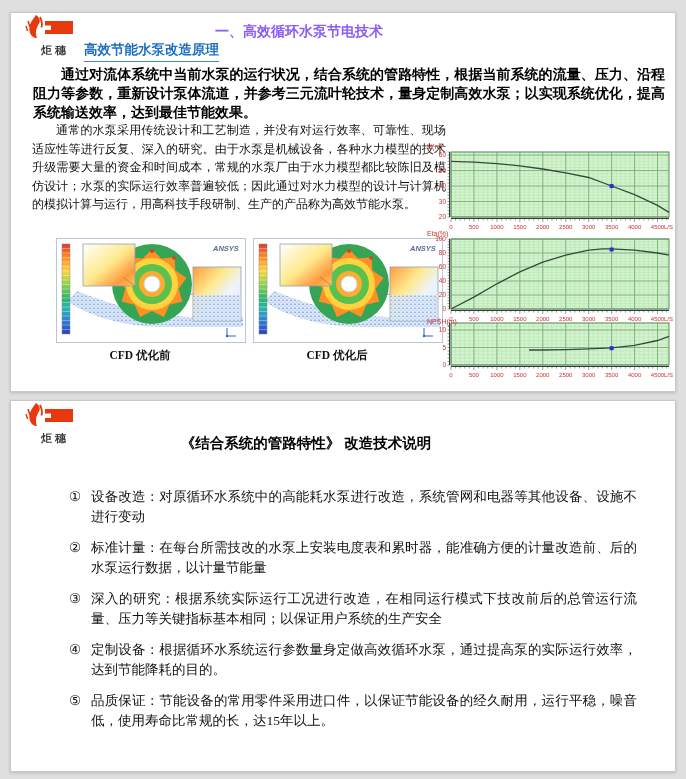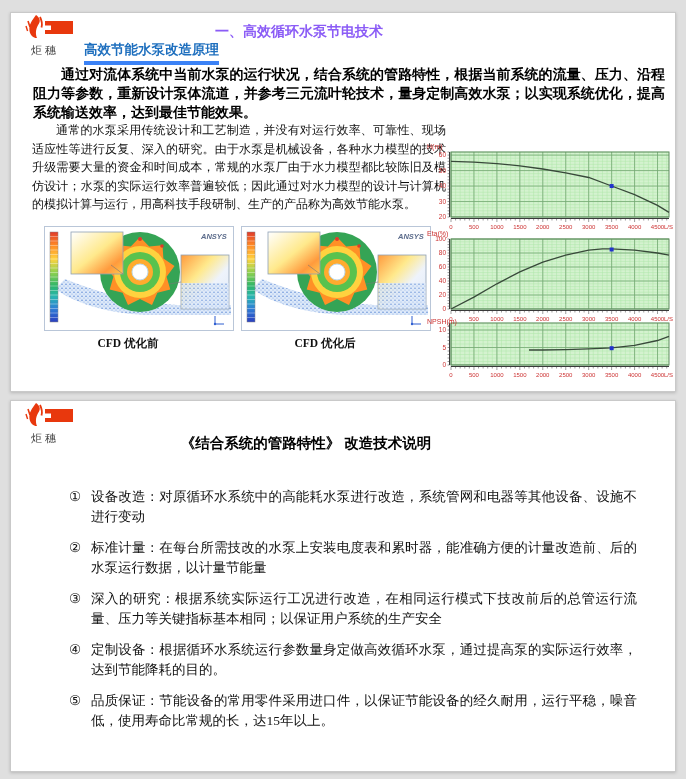--- a/index.html
+++ b/index.html
@@ -4,28 +4,28 @@
 <style>
   html,body{margin:0;padding:0;background:#dcdcdc;}
   .canvas{position:relative;width:686px;height:779px;background:#dfdfdf;overflow:hidden;font-family:"Liberation Sans",sans-serif;}
   .page{position:absolute;left:10px;width:664px;background:#ffffff;border:1px solid #c9c9c9;box-shadow:0 1px 3px rgba(0,0,0,.18);}
   #page1{top:12px;height:378px;}
   #page2{top:400px;height:370px;}
 
   
   .logo{position:absolute;left:14px;top:2px;width:66px;height:56px;}
   .logo svg{display:block;}
-  .logo-text{font-size:11px;font-weight:normal;color:#3c3c3c;letter-spacing:3px;margin:2px 0 0 6px;}
+  .logo-text{font-size:11px;font-weight:bold;color:#3c3c3c;letter-spacing:3px;margin:2px 0 0 16px;}
 
   
   .s1-title{position:absolute;left:204px;top:10px;font-size:14px;font-weight:bold;color:#8b5cf6;}
-  .s1-subtitle{position:absolute;left:73px;top:28px;font-size:13.5px;font-weight:bold;color:#1e6fbe;border-bottom:4px solid #3b82f6;padding-bottom:2px;}
+  .s1-subtitle{position:absolute;left:73px;top:28px;font-size:13.5px;font-weight:bold;color:#1e6fbe;border-bottom:1px solid #3b82f6;padding-bottom:2px;}
   .s1-para1{position:absolute;left:22px;top:52px;width:632px;margin:0;font-size:14px;line-height:19px;font-weight:bold;color:#000;text-align:justify;text-indent:2em;}
   .s1-para2{position:absolute;left:21px;top:108px;width:414px;margin:0;font-family:"Liberation Serif",serif;font-size:12px;line-height:18.5px;color:#111;text-align:justify;text-indent:2em;}
-  .cfd-fig{position:absolute;top:213px;width:168px;margin:0;}
+  .cfd-fig{position:absolute;top:213px;width:168px;margin:12px;}
   #cfd1{left:33px;} #cfd2{left:230px;}
   .cfd-box{display:block;width:188px;height:103px;border:1px solid #b9c6d8;background:#fff;}
   .cfd-cap{text-align:center;font-size:11.5px;font-weight:bold;font-family:"Liberation Serif",serif;color:#111;margin-top:5px;}
   .s1-footnote{position:absolute;left:20px;top:347px;font-size:12px;color:#111;}
   .chart{position:absolute;left:414px;}
   #chartbox0{top:127px;} #chartbox1{top:214px;} #chartbox2{top:302px;}
 
   
   .s2-title{position:absolute;left:75px;top:33px;width:440px;text-align:center;font-size:14.5px;font-weight:bold;color:#000;}
   .t-list{position:absolute;left:58px;top:86px;width:568px;font-family:"Liberation Serif",serif;font-size:13.5px;color:#111;}

